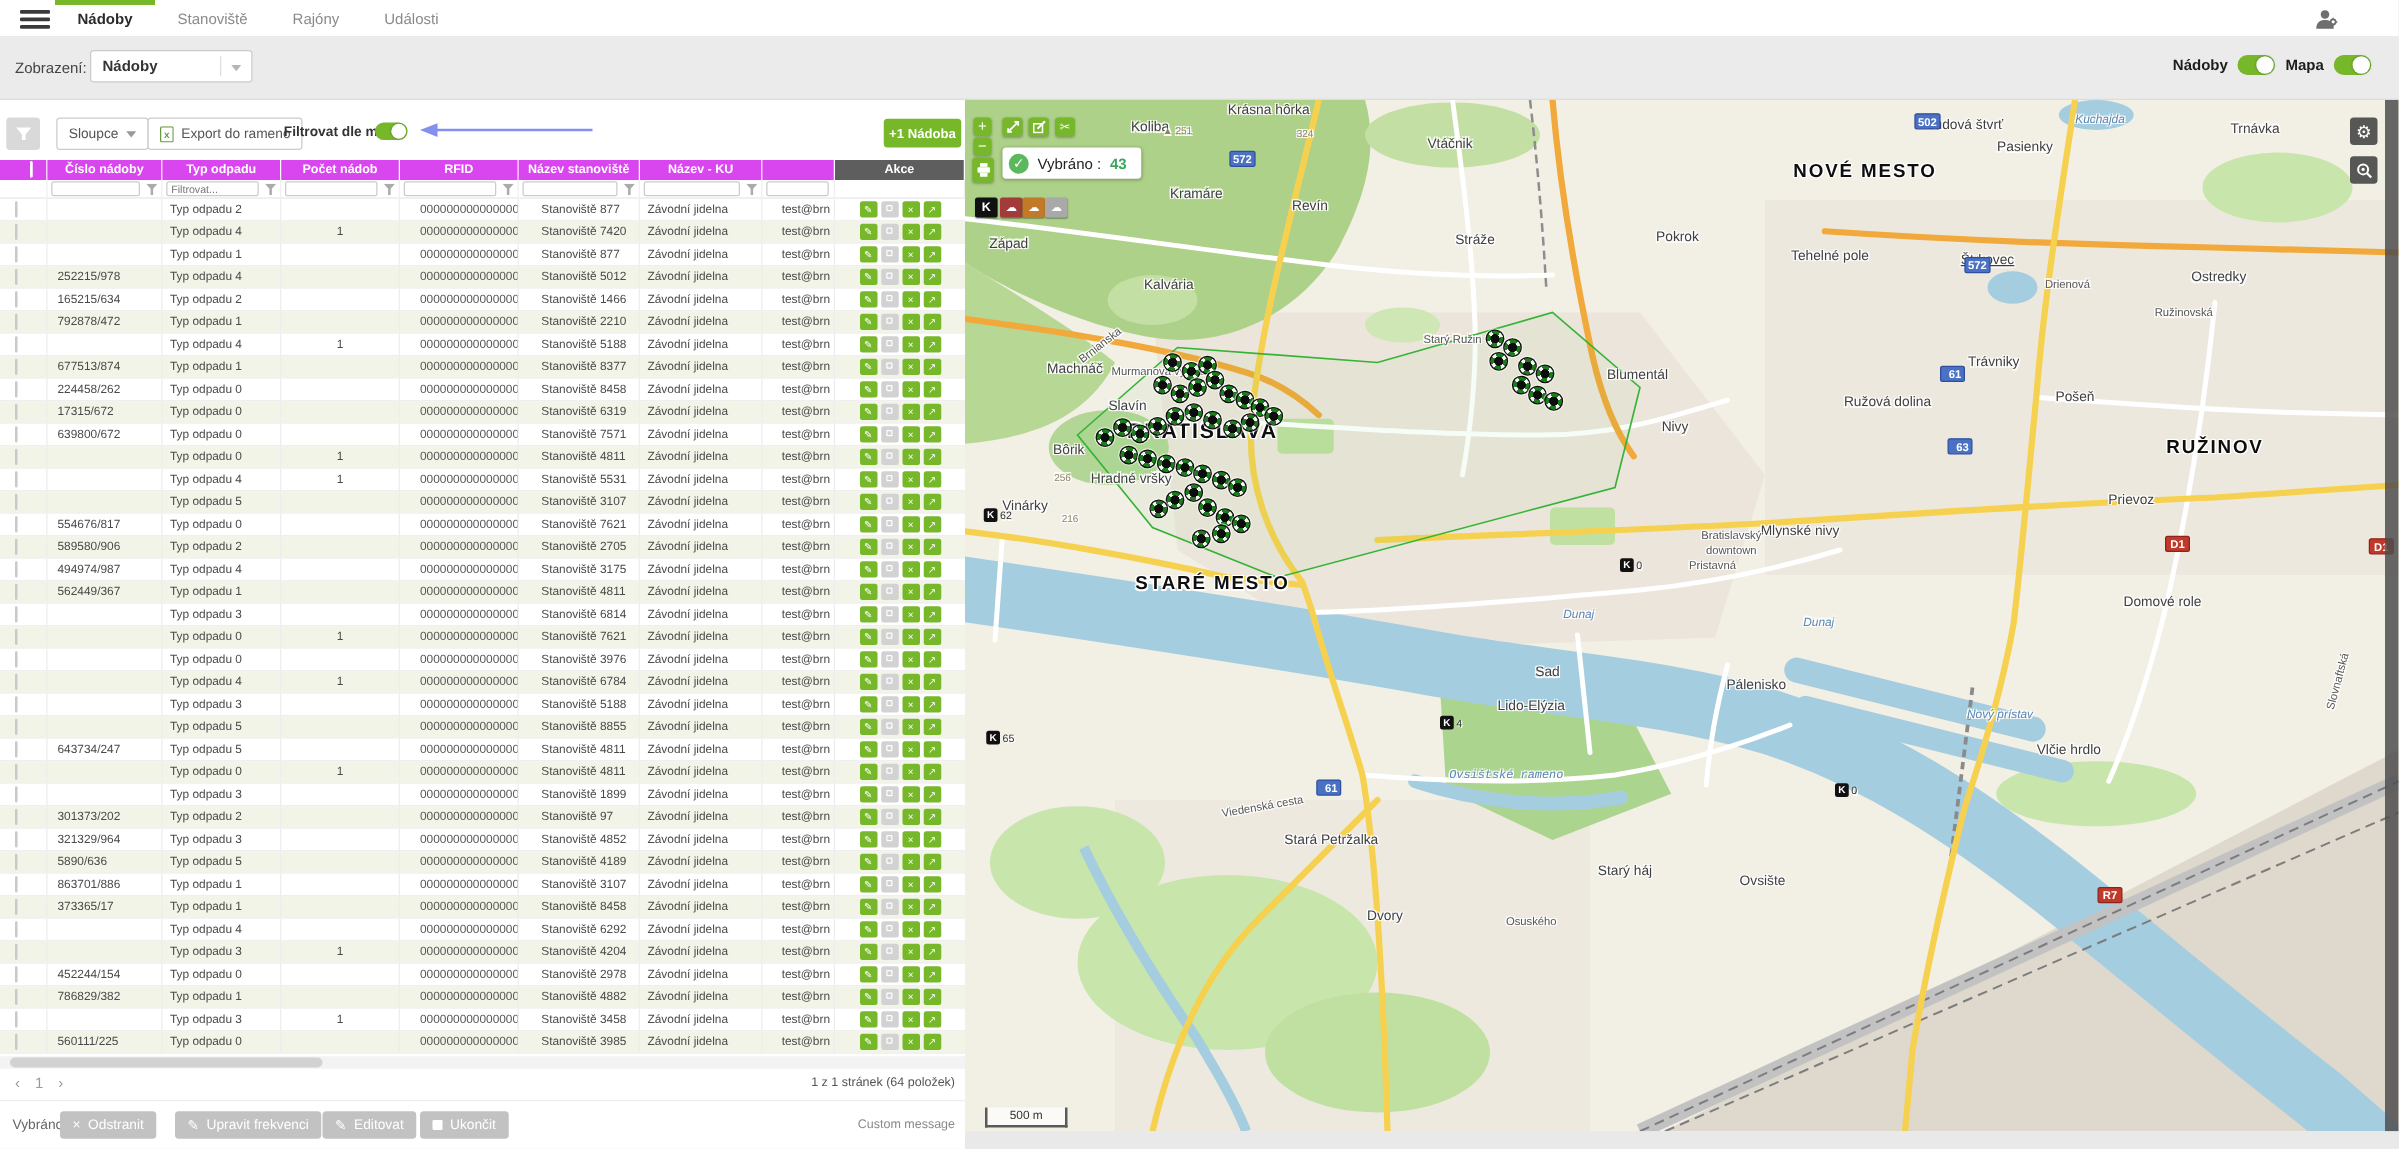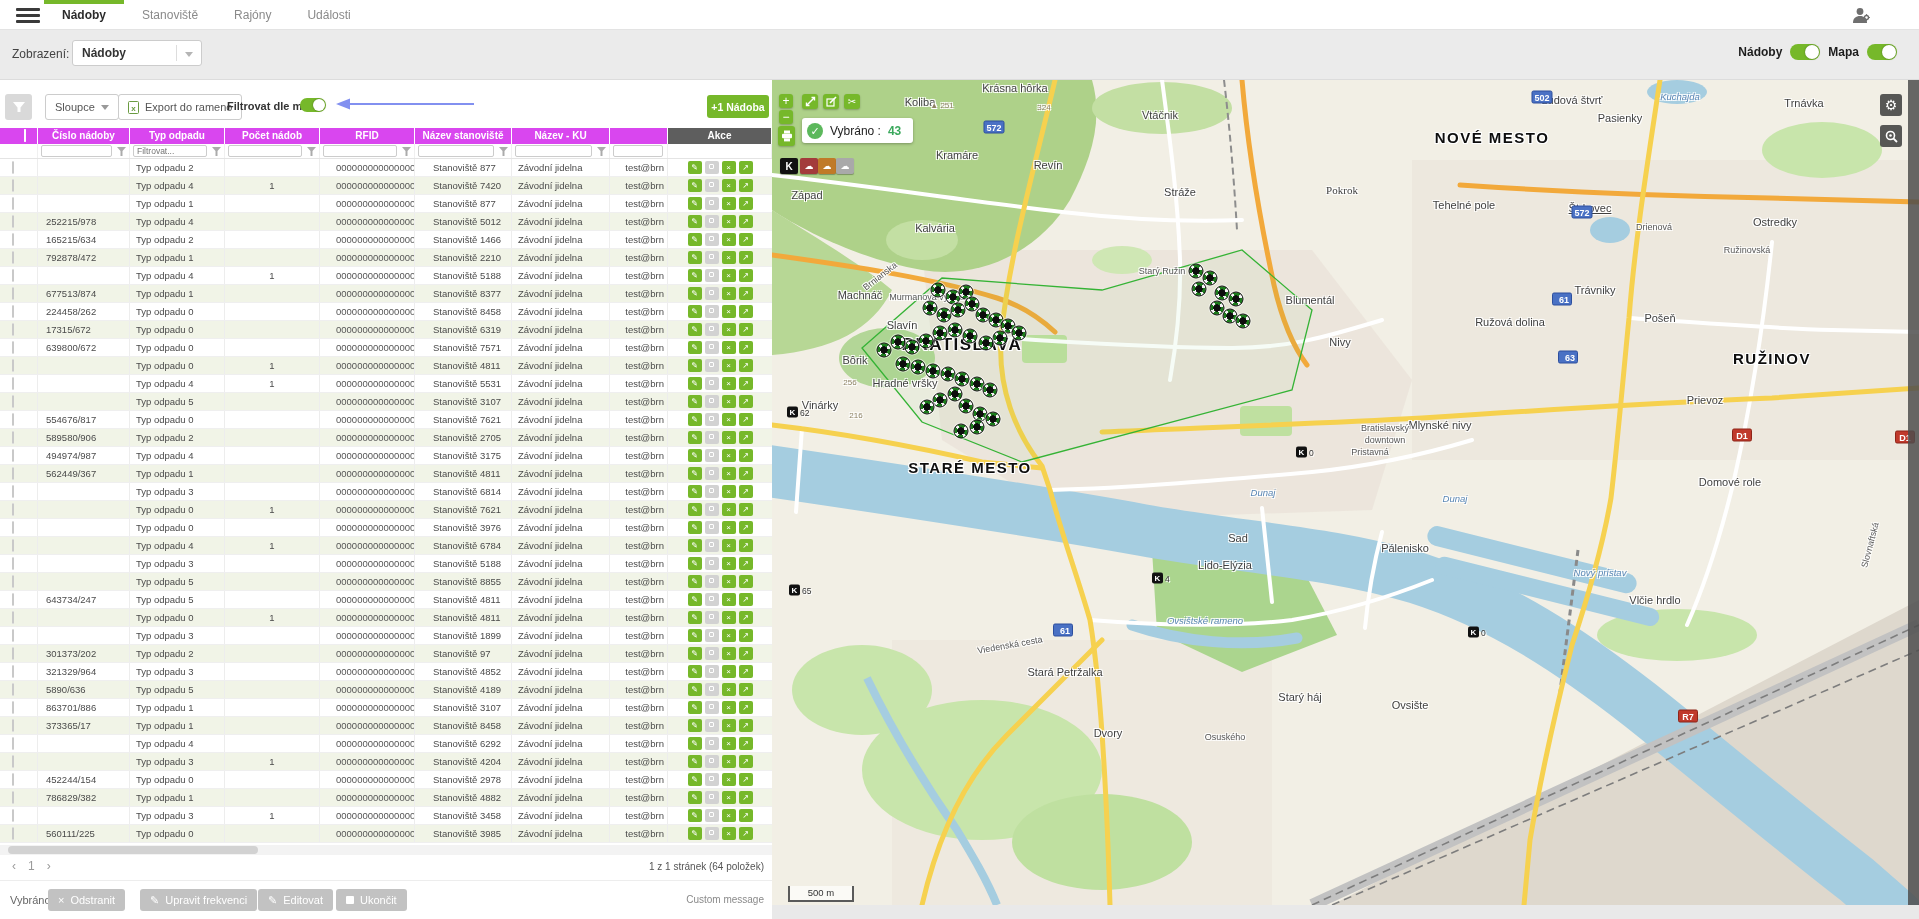--- a/index.html
+++ b/index.html
@@ -961,21 +961,21 @@
       <div class="mlabel dist" style="left: 148px; top: 22px;">Koliba</div>
       <div class="mlabel dist" style="left: 243px; top: 8px;">Krásna hôrka</div>
       <div class="mlabel dist" style="left: 800px; top: 20px;">Ľudová štvrť</div>
       <div class="mlabel dist" style="left: 848px; top: 38px;">Pasienky</div>
       <div class="mlabel dist" style="left: 1032px; top: 23px;">Trnávka</div>
       <div class="mlabel dist" style="left: 388px; top: 35px;">Vtáčnik</div>
       <div class="mlabel dist" style="left: 276px; top: 85px;">Revín</div>
       <div class="mlabel water" style="left: 908px; top: 16px;">Kuchajda</div>
       <div class="mlabel dist" style="left: 35px; top: 115px;">Západ</div>
       <div class="mlabel dist" style="left: 408px; top: 112px;">Stráže</div>
-      <div class="mlabel dist" style="left: 570px; top: 110px; font-family: Liberation Serif, serif;">Pokrok</div>
+      <div class="mlabel dist" style="left: 570px; top: 110px;">Pokrok</div>
       <div class="mlabel dist" style="left: 692px; top: 125px;">Tehelné pole</div>
       <div class="mlabel dist" style="left: 818px; top: 128px; text-decoration: underline;">Štrkovec</div>
       <div class="mlabel small" style="left: 882px; top: 147px;">Drienová</div>
       <div class="mlabel dist" style="left: 1003px; top: 142px;">Ostredky</div>
       <div class="mlabel small" style="left: 975px; top: 170px;">Ružinovská</div>
       <div class="mlabel dist" style="left: 163px; top: 148px;">Kalvária</div>
       <div class="mlabel dist" style="left: 88px; top: 215px;">Machnáč</div>
       <div class="mlabel small" style="left: 155px; top: 217px;">Murmanova výšina</div>
       <div class="mlabel dist" style="left: 130px; top: 245px;">Slavín</div>
       <div class="mlabel dist" style="left: 538px; top: 220px;">Blumentál</div>
@@ -991,21 +991,21 @@
       <div class="mlabel dist" style="left: 48px; top: 325px;">Vinárky</div>
       <div class="mlabel small" style="left: 613px; top: 348px;">Bratislavský</div>
       <div class="mlabel small" style="left: 613px; top: 360px;">downtown</div>
       <div class="mlabel small" style="left: 598px; top: 372px;">Pristavná</div>
       <div class="mlabel dist" style="left: 958px; top: 402px;">Domové role</div>
       <div class="mlabel dist" style="left: 466px; top: 458px;">Sad</div>
       <div class="mlabel dist" style="left: 453px; top: 485px;">Lido-Elýzia</div>
       <div class="mlabel dist" style="left: 633px; top: 468px;">Pálenisko</div>
       <div class="mlabel small" style="left: 1098px; top: 465px; transform: translate(-50%, -50%) rotate(-75deg);">Slovnaftská</div>
       <div class="mlabel dist" style="left: 883px; top: 520px;">Vlčie hrdlo</div>
-      <div class="mlabel water" style="left: 433px; top: 540px;">Ovsištské rameno</div>
+      <div class="mlabel water" style="left: 433px; top: 540px; font-family: Liberation Mono, monospace;">Ovsištské rameno</div>
       <div class="mlabel water" style="left: 828px; top: 492px;">Nový prístav</div>
       <div class="mlabel small" style="left: 238px; top: 565px; transform: translate(-50%, -50%) rotate(-10deg);">Viedenská cesta</div>
       <div class="mlabel dist" style="left: 293px; top: 592px;">Stará Petržalka</div>
       <div class="mlabel dist" style="left: 528px; top: 617px;">Starý háj</div>
       <div class="mlabel dist" style="left: 638px; top: 625px;">Ovsište</div>
       <div class="mlabel dist" style="left: 336px; top: 653px;">Dvory</div>
       <div class="mlabel small" style="left: 453px; top: 657px;">Osuského</div>
       <div class="mlabel water" style="left: 491px; top: 412px;">Dunaj</div>
       <div class="mlabel water" style="left: 683px; top: 418px;">Dunaj</div>
       <div class="mlabel small" style="left: 108px; top: 196px; transform: translate(-50%, -50%) rotate(-38deg);">Brnianska</div>

